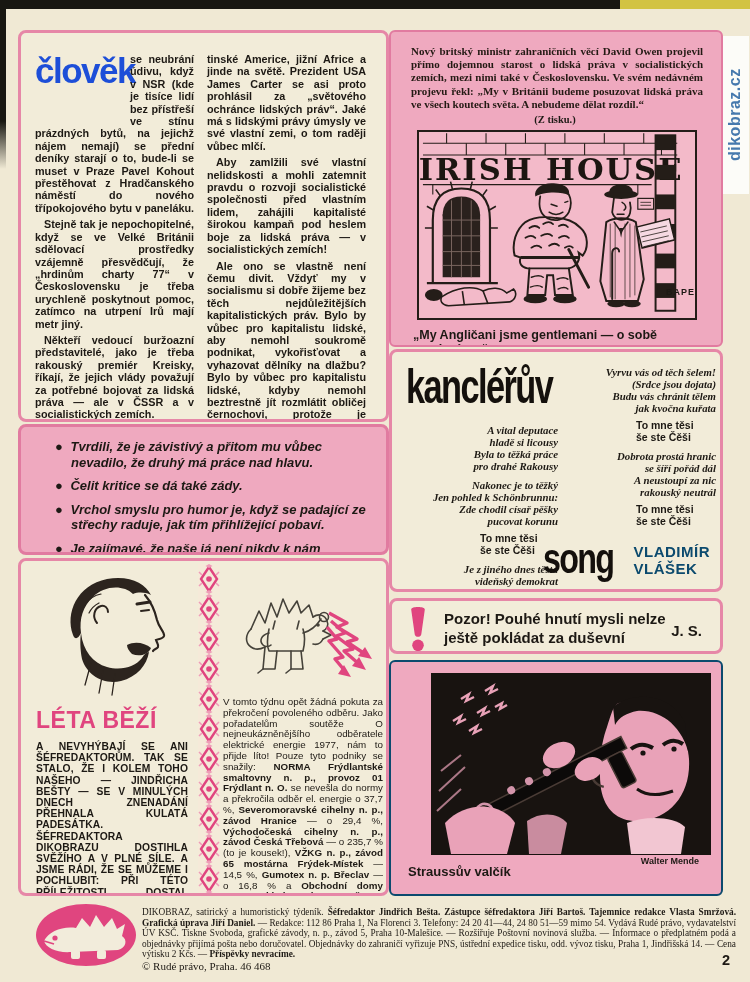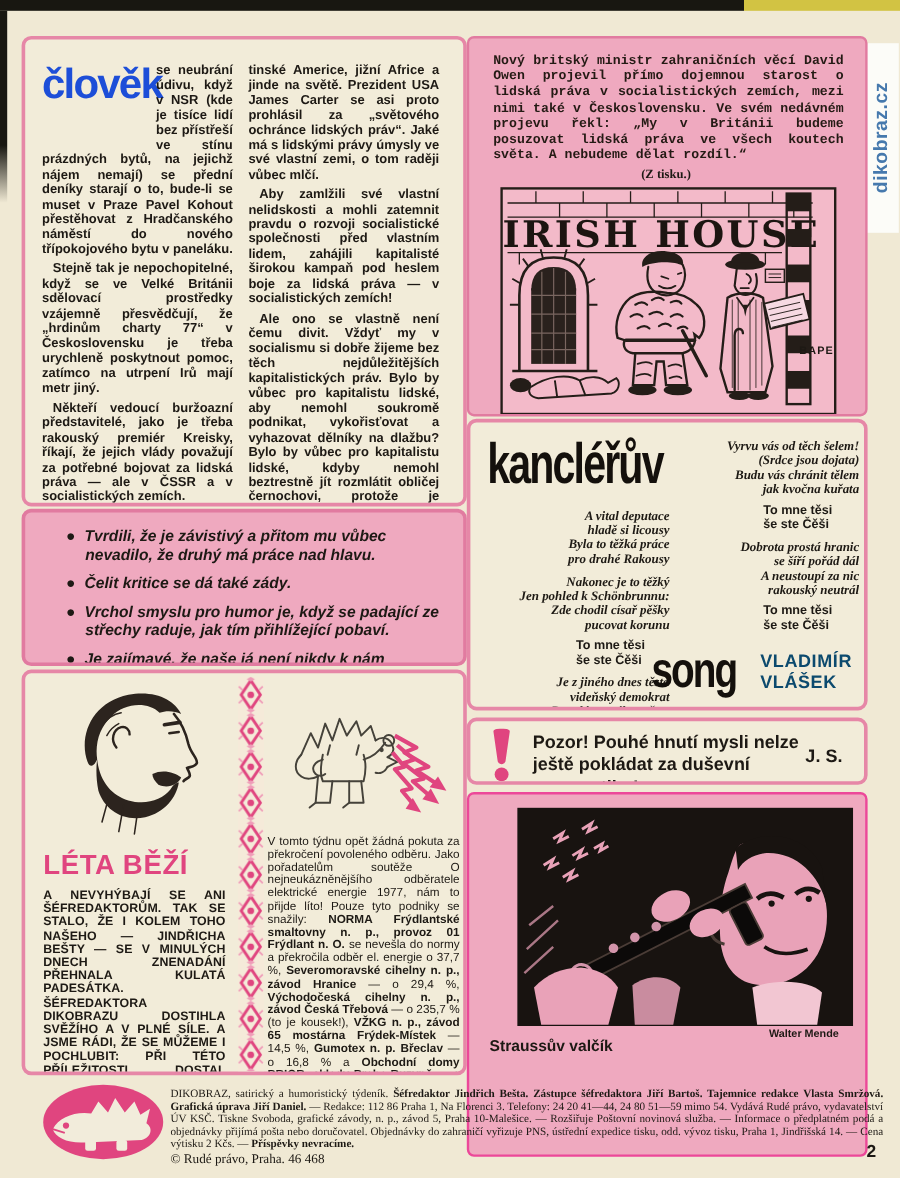--- a/index.html
+++ b/index.html
@@ -38,21 +38,21 @@
   .headline-float{float:left;width:90px;height:72px;margin-right:5px;}
   .headline{
     font-size:35px;font-weight:bold;letter-spacing:-1.5px;line-height:1;
     transform:scale(.82,1.1);transform-origin:0 0;white-space:nowrap;color:#1d4ed8;
   }
 
   
   .irish{left:389px;top:30px;width:334px;height:317px;background:#efa9bf;
     border:2px solid #e17ba0;border-radius:6px;padding:13px 18px 0 20px;}
   .irish .intro{
-    font-family:Liberation Mono, monospace;font-weight:bold;font-size:11px;line-height:13.2px;
+    font-family:Liberation Serif, serif;font-weight:bold;font-size:11px;line-height:13.2px;
     text-align:justify;margin:0;color:#241a14;
   }
   .irish .source{font-family:"Liberation Serif",serif;font-weight:bold;font-size:10.5px;
     text-align:center;margin:3px 4px 0 0;}
   .cartoon-frame{
     width:276px;height:186px;margin:5px auto 0;border:2px solid #241d18;background:#f3bac9;
   }
   .irish .artist{position:absolute;right:26px;top:255px;font-size:9px;font-weight:bold;letter-spacing:1px;}
   .irish .caption{font-weight:bold;font-size:12.5px;margin:8px 0 0 2px;}
 
@@ -81,22 +81,22 @@
     transform:scale(.85,1.1);transform-origin:0 50%;color:#14100c;}
   .song-author{color:#0c4a6e;font-weight:bold;font-size:15px;line-height:17px;letter-spacing:.5px;}
 
   
   .pozor{left:389px;top:598px;width:334px;height:56px;padding:6px 14px 0 14px;}
   .pozor-inner{display:flex;gap:14px;position:relative;height:100%;}
   .pozor .text{font-weight:bold;font-size:15px;line-height:19px;margin-top:2px;width:258px;}
   .pozor .sig{position:absolute;right:4px;bottom:12px;font-weight:bold;font-size:15px;}
 
   
-  .strauss{left:389px;top:660px;width:334px;height:304px;background:#efa9bf;
-    border:2px solid #ec4899;border-radius:6px;}
+  .strauss{left:389px;top:660px;width:334px;height:236px;background:#efa9bf;
+    border:2px solid #0c4a6e;border-radius:6px;}
   .strauss .img{position:absolute;left:40px;top:11px;width:280px;height:182px;}
   .strauss .caption{position:absolute;left:17px;top:202px;font-weight:bold;font-size:13px;}
   .strauss .artist{position:absolute;right:22px;top:194px;font-weight:bold;font-size:9px;}
 
   
   .leta{left:18px;top:558px;width:371px;height:338px;}
   .portrait{position:absolute;left:24px;top:10px;width:145px;height:132px;}
   .orn{position:absolute;left:177px;top:3px;width:22px;height:329px;}
   .leta-title{position:absolute;left:15px;top:146px;color:#e0457f;font-weight:bold;
     font-size:23px;letter-spacing:.5px;}

